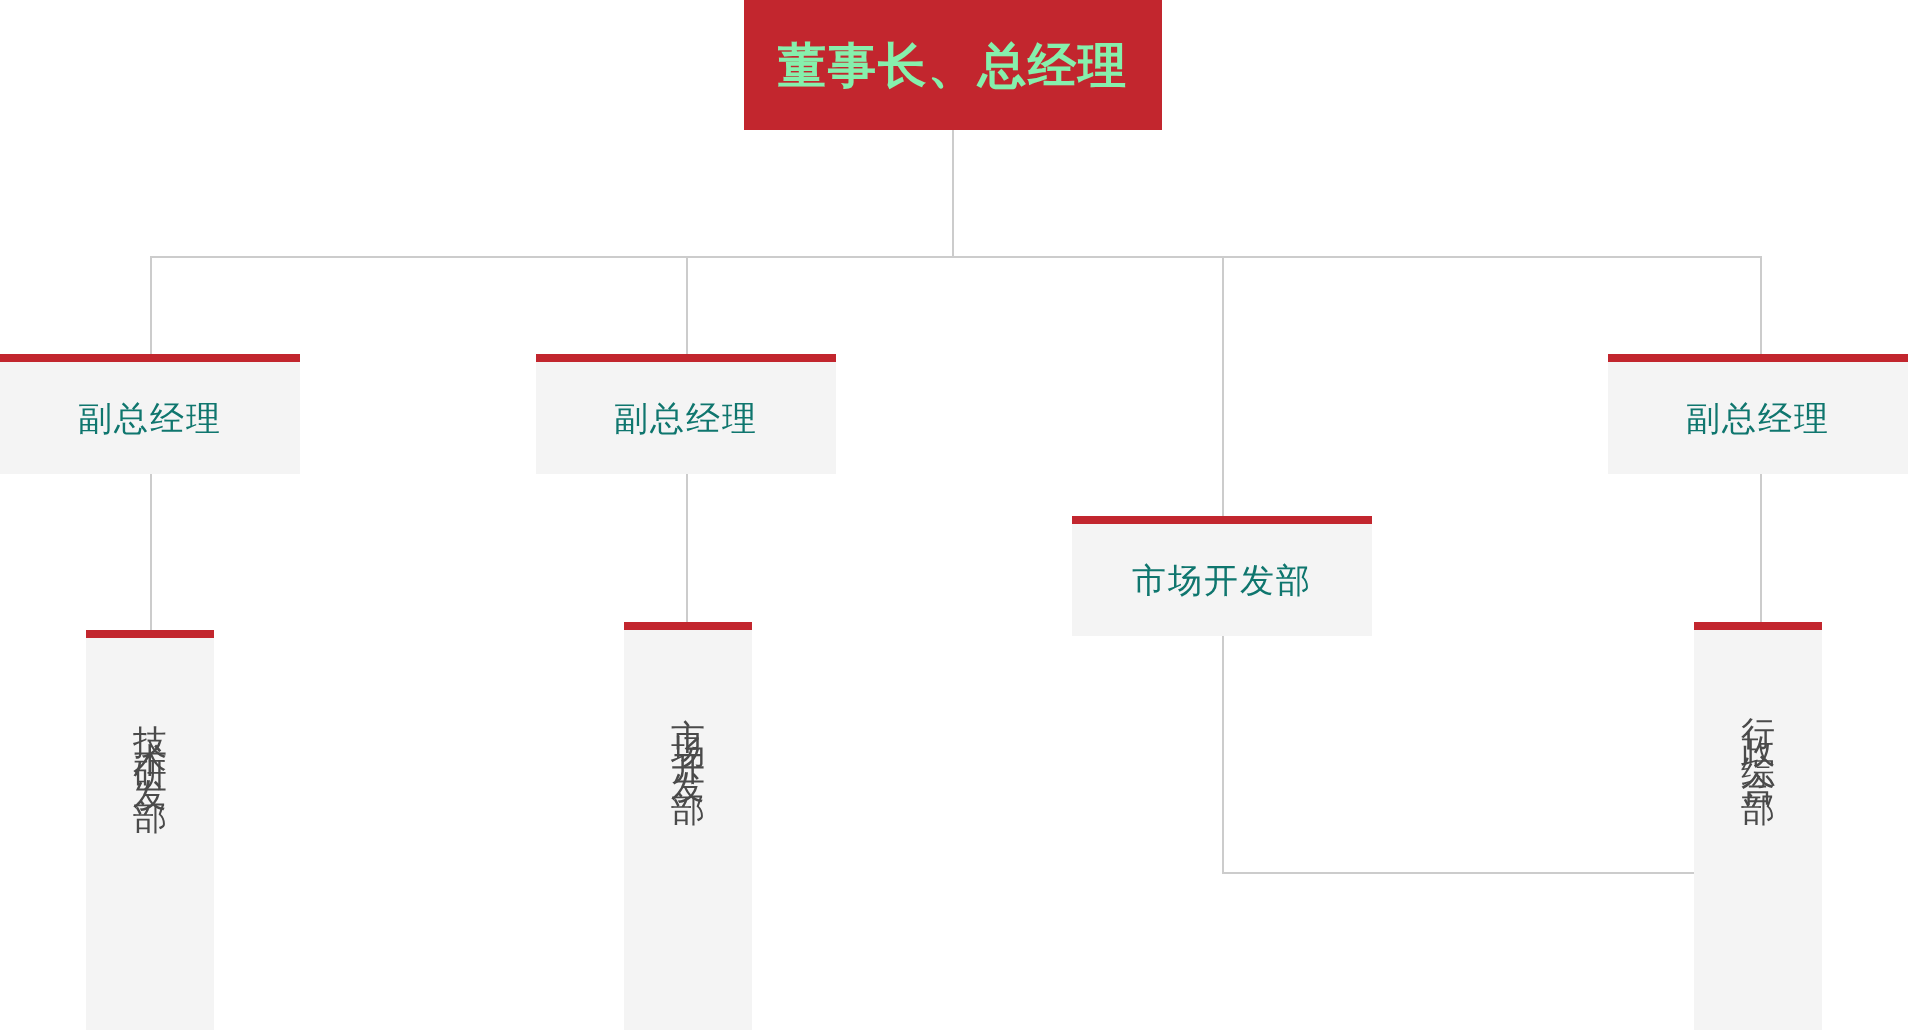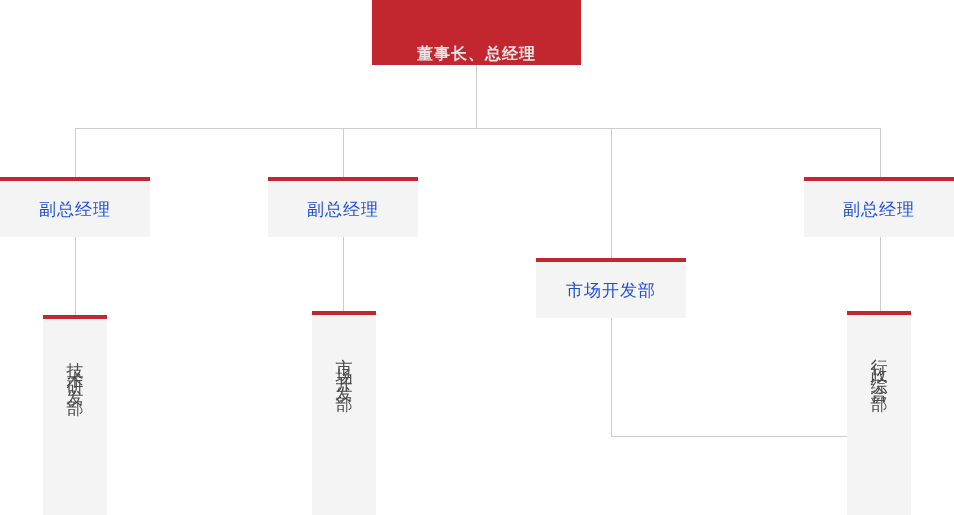--- a/index.html
+++ b/index.html
@@ -28,36 +28,36 @@
   .line-h {
     position: absolute;
     height: 1px;
     background: #cccccc;
   }
 
   
   .node-root {
     position: absolute;
     background: #c2262e;
-    color: #e5e5e5;
+    color: #86efac;
     display: flex;
-    align-items: flex-end;
+    align-items: center;
     justify-content: center;
-    font-size: 16px;
+    font-size: 24px;
     font-weight: bold;
     letter-spacing: 1px;
     box-sizing: border-box;
   }
 
   
   .node-mgr {
     position: absolute;
     background: #f4f4f4;
     border-top: 4px solid #c2262e;
-    color: #1d4ed8;
+    color: #0f766e;
     display: flex;
     align-items: center;
     justify-content: center;
     font-size: 17px;
     box-sizing: border-box;
     letter-spacing: 1px;
   }
 
   
   .node-dept {

